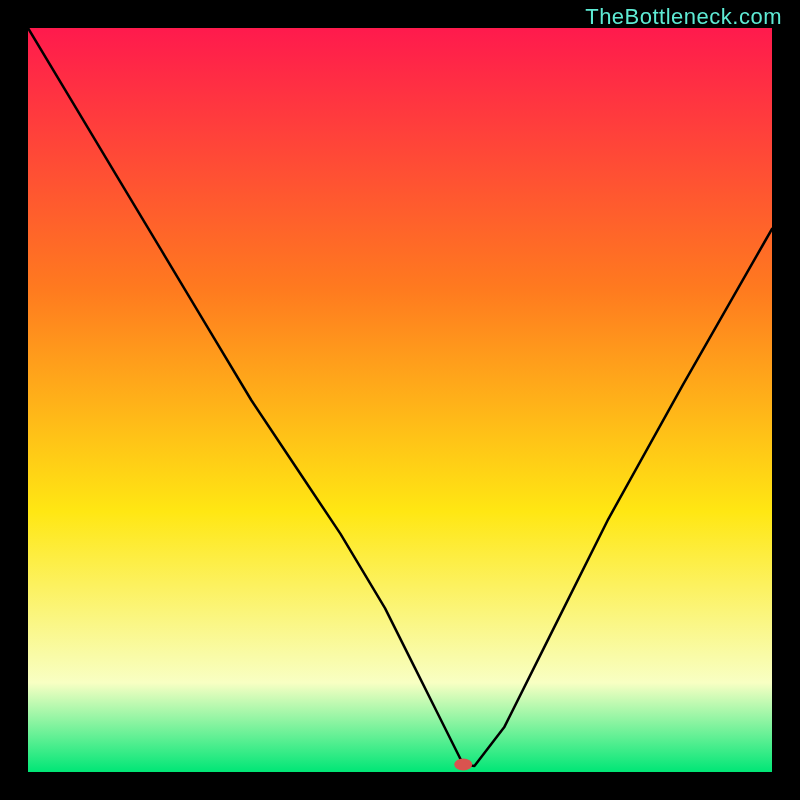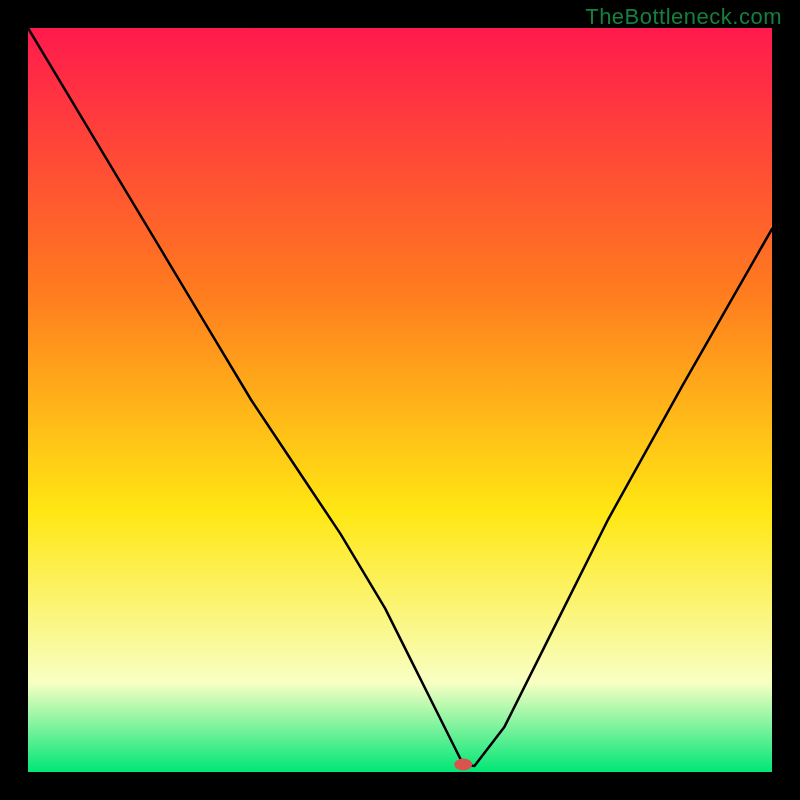--- a/index.html
+++ b/index.html
@@ -14,21 +14,21 @@
   .outer {
     position: relative;
     width: 800px;
     height: 800px;
     background: #000;
   }
   .watermark {
     position: absolute;
     top: 4px;
     right: 18px;
-    color: #15803d;
+    color: #5eead4;
     font-size: 22px;
     letter-spacing: 0.5px;
     font-weight: 500;
     z-index: 5;
   }
   .plot-wrap {
     position: absolute;
     left: 28px;
     top: 28px;
     width: 744px;

